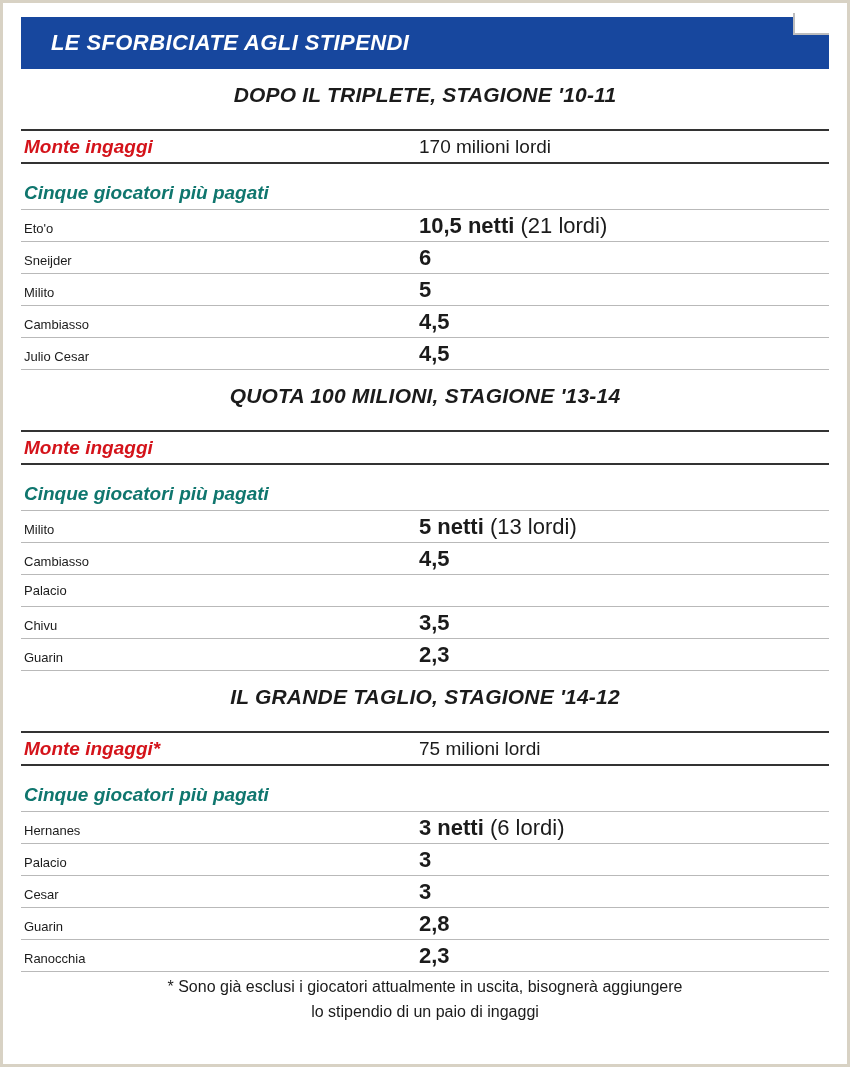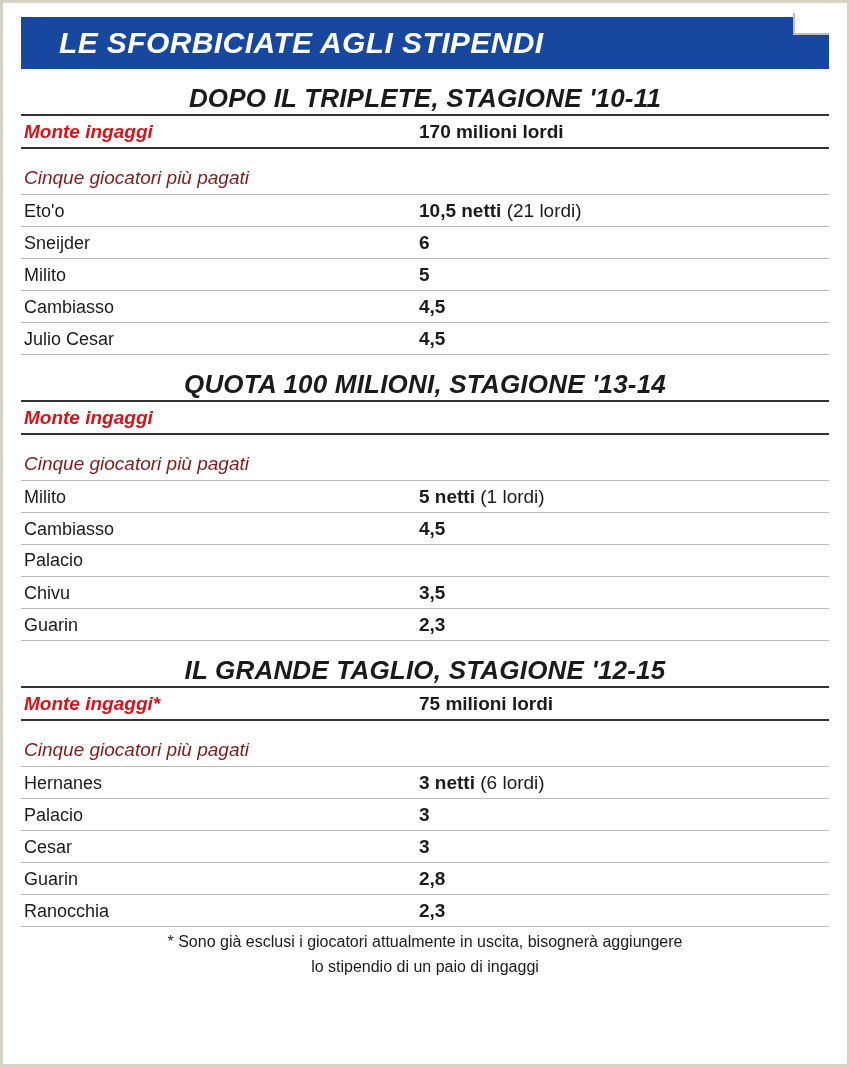--- a/index.html
+++ b/index.html
@@ -42,70 +42,70 @@
     right: 0;
     top: -4px;
     width: 34px;
     height: 20px;
     background: #ffffff;
     border-left: 2px solid #bdbdbd;
     border-bottom: 2px solid #bdbdbd;
   }
   .titlebar .title {
     position: absolute;
-    left: 38px;
+    left: 30px;
     top: 50%;
     transform: translateY(-50%);
     color: #ffffff;
-    font-size: 30px;
+    font-size: 22px;
     font-weight: bold;
     font-style: italic;
     letter-spacing: 0.4px;
     white-space: nowrap;
   }
 
   
   .section {
     margin-top: 14px;
   }
   .section-title {
     text-align: center;
-    font-size: 26px;
+    font-size: 21px;
     font-weight: bold;
     font-style: italic;
     color: #1b1b1b;
     letter-spacing: 0.2px;
-    padding-bottom: 0;
+    padding-bottom: 22px;
   }
 
   .rule-thick {
     border-top: 2px solid #333333;
   }
   .rule-thin {
     border-top: 1px solid #b9b9b9;
   }
 
   .row {
     display: flex;
     align-items: baseline;
     height: 31px;
     box-sizing: border-box;
   }
   .row .label {
     width: 395px;
     flex: 0 0 395px;
     padding-left: 3px;
-    font-size: 18px;
+    font-size: 13px;
     color: #1b1b1b;
     white-space: nowrap;
     line-height: 31px;
   }
   .row .value {
     flex: 1 1 auto;
-    font-size: 19px;
+    font-size: 22px;
     color: #1b1b1b;
     white-space: nowrap;
     line-height: 31px;
   }
   .row .value b {
     font-weight: bold;
   }
   .row .value .light {
     font-weight: normal;
   }
@@ -113,26 +113,26 @@
   .row.header .label,
   .row.header .value {
     color: #d4131a;
     font-weight: bold;
     font-style: italic;
     font-size: 19px;
   }
   .row.header .value {
     color: #1b1b1b;
     font-style: normal;
-    font-weight: bold;
+    font-weight: normal;
   }
 
   .subhead {
-    color: #7f1d1d;
-    font-weight: normal;
+    color: #0f766e;
+    font-weight: bold;
     font-style: italic;
     font-size: 19px;
     padding: 4px 0 3px 3px;
     line-height: 26px;
   }
 
   .spacer-12 { height: 12px; }
 
   .players .row .label { font-weight: normal; }
   .players .row .value { font-weight: bold; }
@@ -203,21 +203,21 @@
       <div class="row header">
         <div class="label">Monte ingaggi</div>
       </div>
       <div class="rule-thick"></div>
       <div class="spacer-12"></div>
       <div class="subhead">Cinque giocatori più pagati</div>
       <div class="players">
         <div class="rule-thin"></div>
         <div class="row">
           <div class="label">Milito</div>
-          <div class="value"><b>5 netti</b> <span class="light">(1 lordi)</span></div>
+          <div class="value"><b>5 netti</b> <span class="light">(13 lordi)</span></div>
         </div>
         <div class="rule-thin"></div>
         <div class="row">
           <div class="label">Cambiasso</div>
           <div class="value"><b>4,5</b> <span class="light"></span></div>
         </div>
         <div class="rule-thin"></div>
         <div class="row">
           <div class="label">Palacio</div>
         </div>
@@ -229,21 +229,21 @@
         <div class="rule-thin"></div>
         <div class="row">
           <div class="label">Guarin</div>
           <div class="value"><b>2,3</b> <span class="light"></span></div>
         </div>
         <div class="rule-thin"></div>
       </div>
     </div>
 
     <div class="section">
-      <div class="section-title">IL GRANDE TAGLIO, STAGIONE '12-15</div>
+      <div class="section-title">IL GRANDE TAGLIO, STAGIONE '14-12</div>
       <div class="rule-thick"></div>
       <div class="row header">
         <div class="label">Monte ingaggi*</div>
         <div class="value">75 milioni lordi</div>
       </div>
       <div class="rule-thick"></div>
       <div class="spacer-12"></div>
       <div class="subhead">Cinque giocatori più pagati</div>
       <div class="players">
         <div class="rule-thin"></div>

